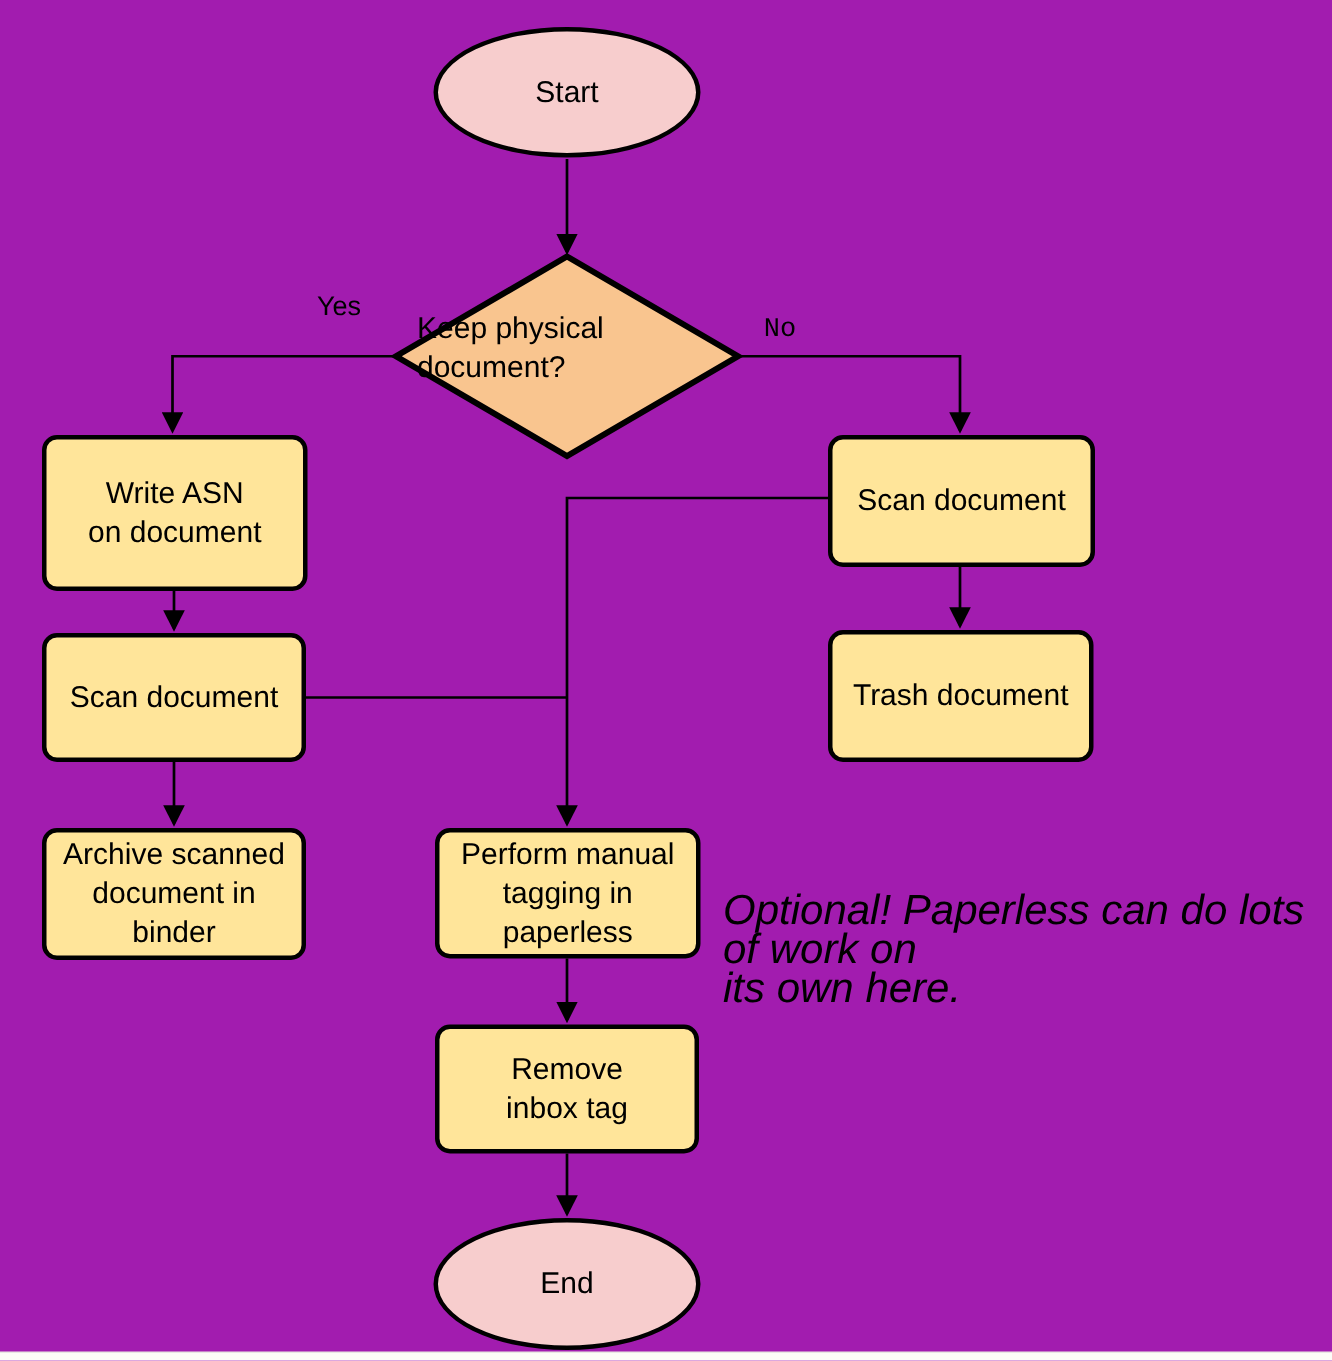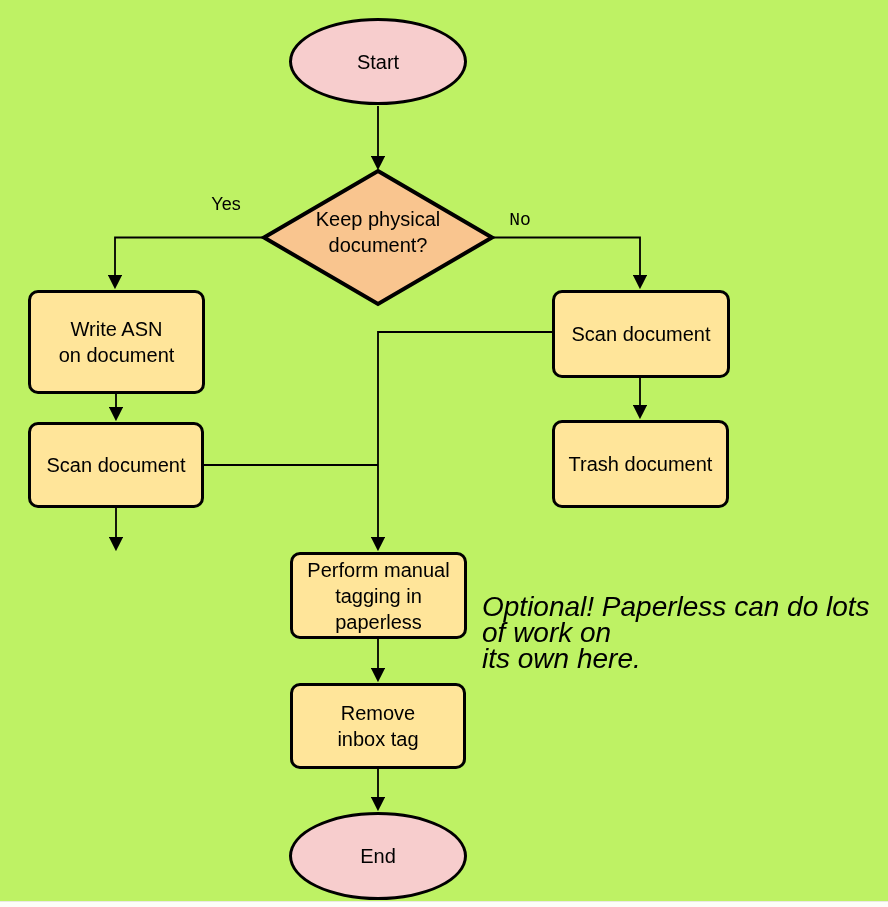--- a/index.html
+++ b/index.html
@@ -1,20 +1,20 @@
 <!DOCTYPE html>
 <html><head>
 <meta charset="utf-8">
 <style>
   html, body { margin: 0; padding: 0; background: #ffffff; }
   .canvas {
     position: relative;
     width: 888px;
     height: 907px;
-    background: #bef264;
+    background: #a21caf;
     font-family: "Liberation Sans", sans-serif;
     color: #000;
     overflow: hidden;
   }
   .wires {
     position: absolute;
     left: 0; top: 0;
     width: 888px; height: 907px;
     pointer-events: none;
   }
@@ -34,21 +34,20 @@
   .terminator {
     background: #F7CDCD;
     border-radius: 50%;
   }
   .node-label, .diamond-label { white-space: pre-line; }
   .diamond-label {
     position: absolute;
     left: 278px;
     width: 200px;
     top: 206px;
-    text-align: center;
     font-size: 20px;
     line-height: 26px;
   }
   .edge-label {
     position: absolute;
     font-size: 18px;
     line-height: 20px;
     text-align: center;
   }
   .annotation {
@@ -126,20 +125,25 @@
 
   <div class="node process" id="node-write-asn">
     <span class="node-label">Write ASN
 on document</span>
   </div>
 
   <div class="node process" id="node-scan-left">
     <span class="node-label">Scan document</span>
   </div>
 
+  <div class="node process" id="node-archive">
+    <span class="node-label">Archive scanned
+document in
+binder</span>
+  </div>
 
   <div class="node process" id="node-scan-right">
     <span class="node-label">Scan document</span>
   </div>
 
   <div class="node process" id="node-tagging">
     <span class="node-label">Perform manual
 tagging in
 paperless</span>
   </div>

